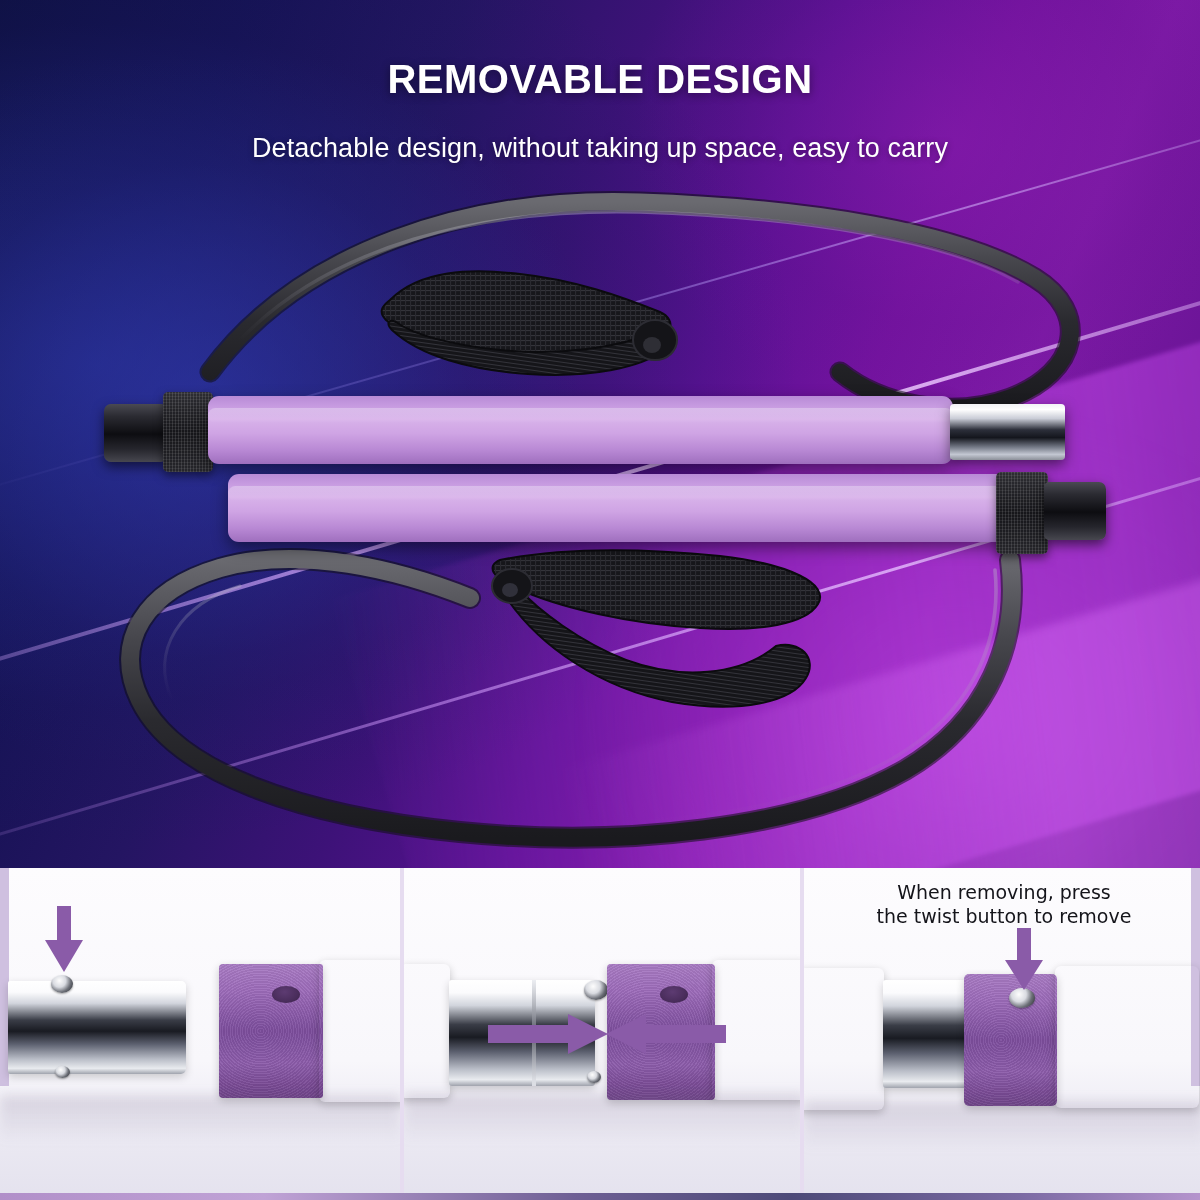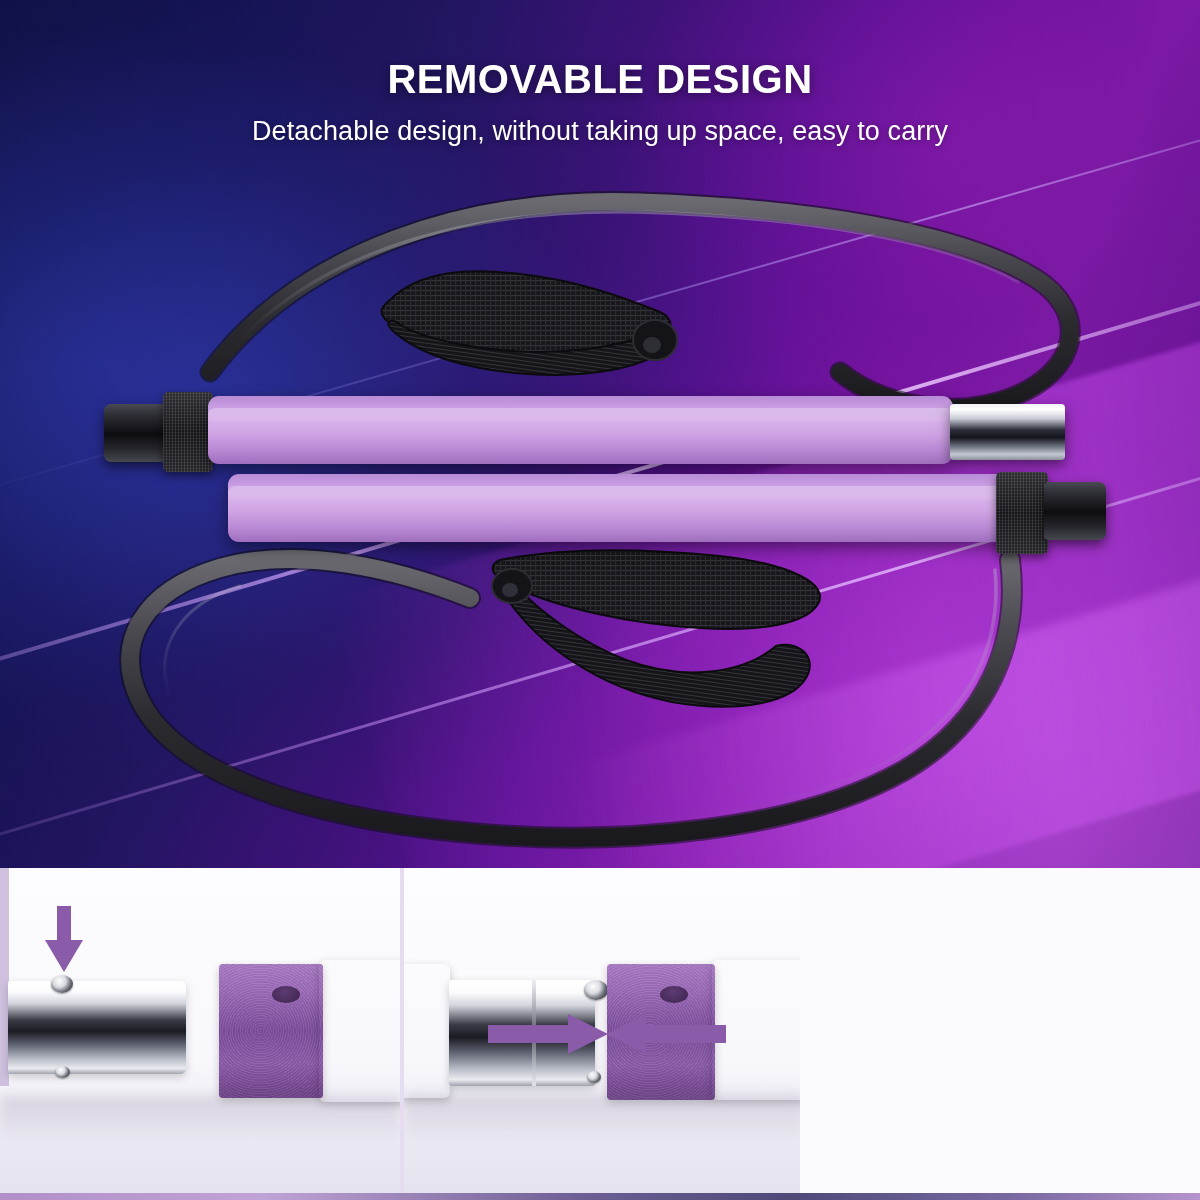--- a/index.html
+++ b/index.html
@@ -70,21 +70,21 @@
     transform:rotate(-16.5deg); transform-origin:left top; filter:blur(4px);
   }
 
   
   .hero-copy { position:absolute; left:0; top:58px; width:1200px; text-align:center; z-index:40; }
   .hero-title {
     color:#fff; font-size:40px; font-weight:bold; letter-spacing:0.5px;
     line-height:1.05; text-shadow:0 2px 10px rgba(0,0,0,0.45);
   }
   .hero-sub {
-    color:#fff; font-size:27px; font-weight:400; margin-top:16px;
+    color:#fff; font-size:27px; font-weight:400; margin-top:33px;
     letter-spacing:0.1px; text-shadow:0 1px 6px rgba(0,0,0,0.4);
   }
 
   
   .product { position:absolute; left:0; top:0; width:1200px; height:868px; z-index:20; }
 
   
   .cord-svg { position:absolute; left:0; top:0; width:1200px; height:868px; }
 
   
@@ -340,16 +340,40 @@
 
     <svg class="arrow-h" style="left:84px; top:1014px;" width="0" height="0"></svg>
     <svg class="arrow-h" style="left:84px; top:146px;" width="122" height="40" viewBox="0 0 122 40">
       <path d="M 0,11 L 80,11 L 80,0 L 120,20 L 80,40 L 80,29 L 0,29 Z" fill="#8a5ba8"></path>
     </svg>
     <svg class="arrow-h" style="left:200px; top:146px;" width="122" height="40" viewBox="0 0 122 40">
       <path d="M 122,11 L 42,11 L 42,0 L 2,20 L 42,40 L 42,29 L 122,29 Z" fill="#8a5ba8"></path>
     </svg>
   </div>
 
+  <div class="panel">
+    <div class="right-rail"></div>
+
+    <div class="panel-caption" style="top:12px;">
+      <div>When removing, press</div>
+      <div>the twist button to remove</div>
+    </div>
+
+    <div class="p-foam-dark" style="left:-6px; top:100px; width:86px; height:142px;"></div>
+
+    <div class="p-chrome" style="left:79px; top:112px; width:84px; height:108px; border-radius:3px;"></div>
+
+    <div class="p-foam-mid" style="left:160px; top:106px; width:93px; height:132px; border-radius:5px;"></div>
+    <div class="p-screw" style="left:205px; top:120px; width:26px; height:20px;"></div>
+
+    <div class="p-foam-dark" style="left:251px; top:98px; width:144px; height:142px;"></div>
+
+    <div style="position:absolute; left:0; top:234px; width:400px; height:48px;
+                background:linear-gradient(180deg, rgba(120,105,140,0.22), rgba(0,0,0,0)); filter:blur(6px);"></div>
+
+    <svg class="arrow-down" style="left:198px; top:60px;" width="44" height="66" viewBox="0 0 44 66">
+      <path d="M 15,0 L 29,0 L 29,32 L 41,32 L 22,62 L 3,32 L 15,32 Z" fill="#8a5ba8"></path>
+    </svg>
+  </div>
 
 </div>
 
 <div class="bottom-strip"></div>
 
 </body></html>

